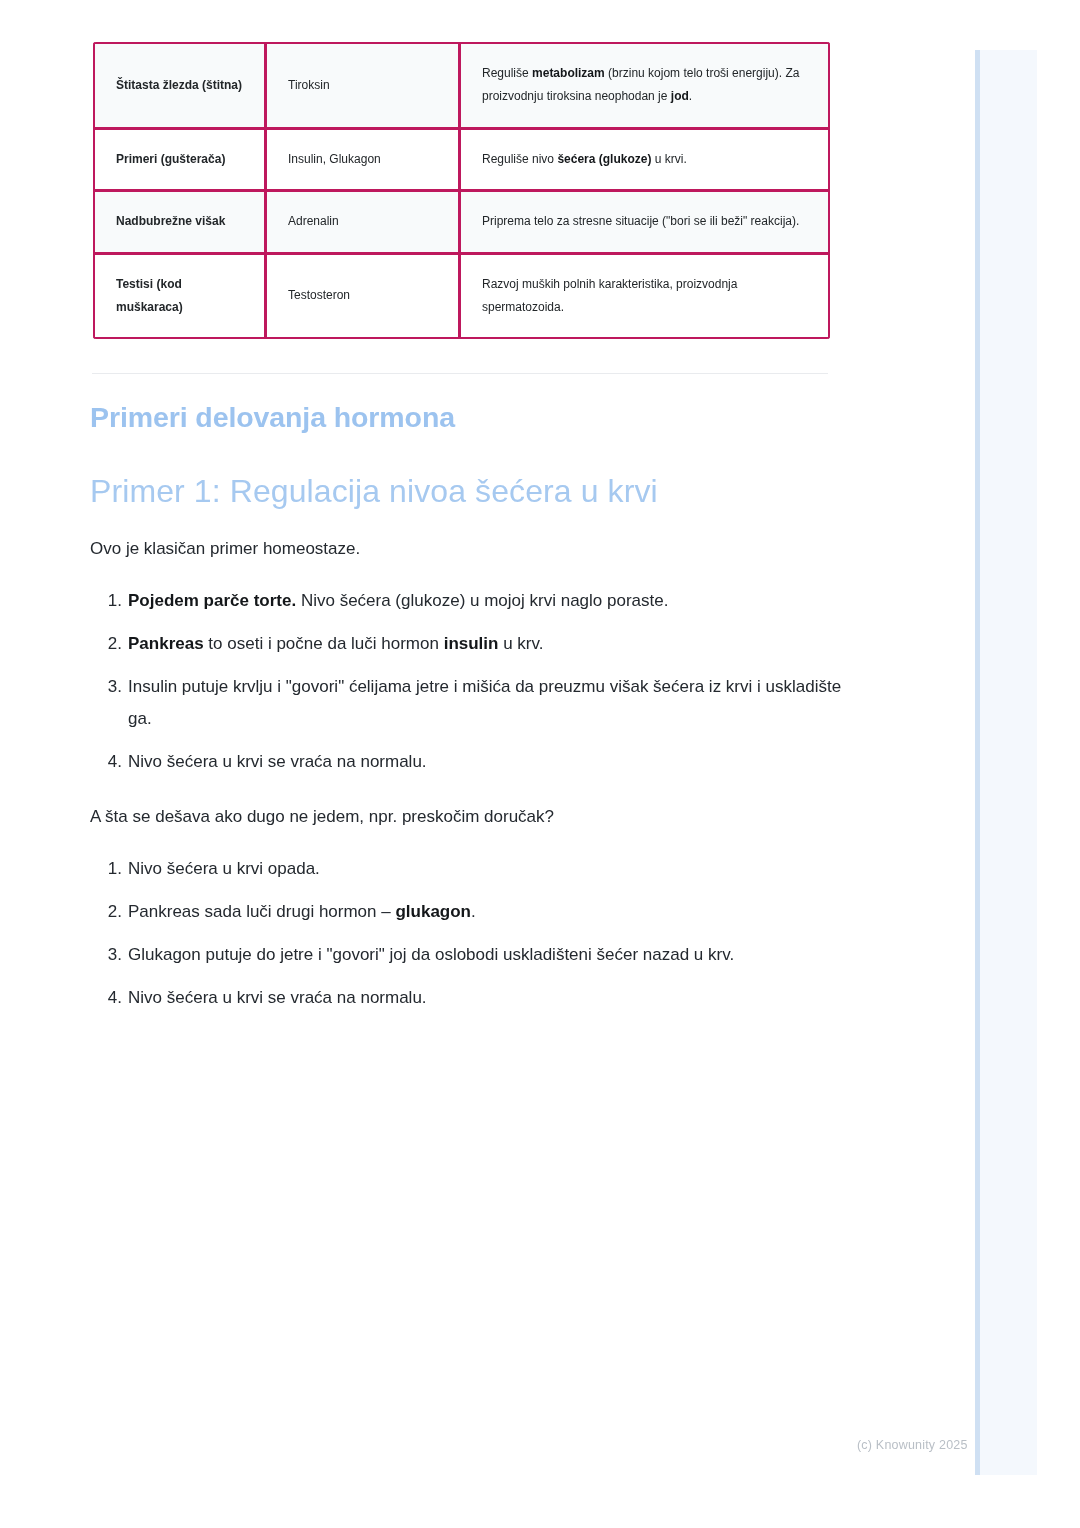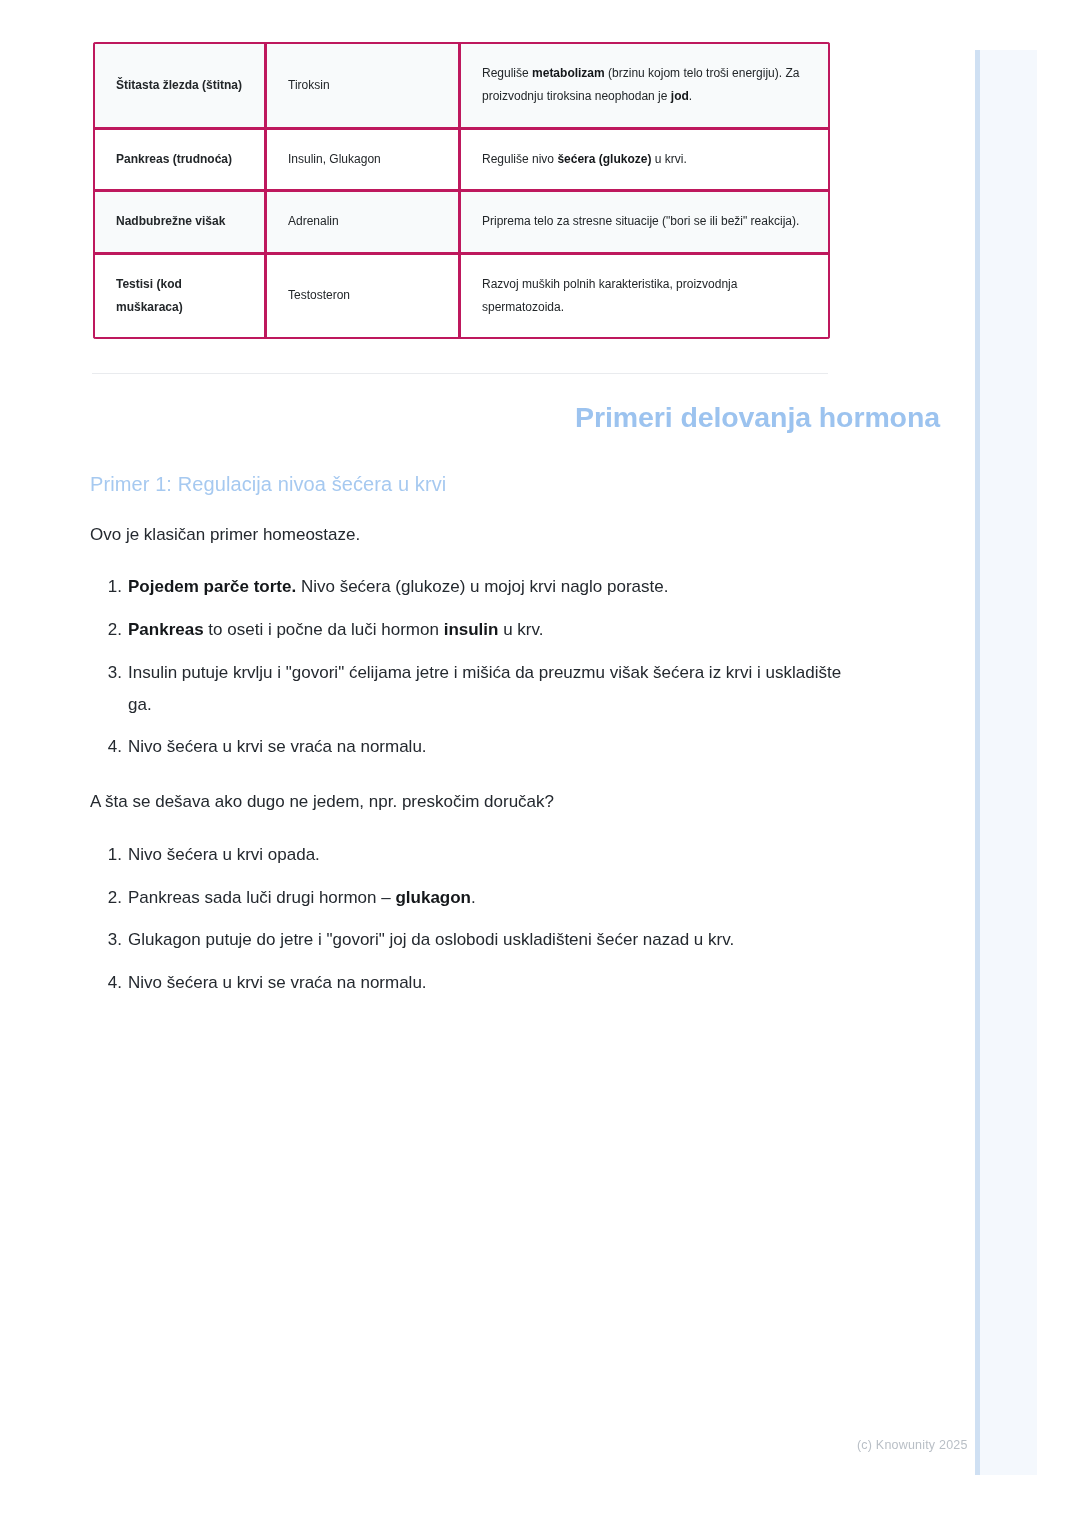--- a/index.html
+++ b/index.html
@@ -90,25 +90,24 @@
   }
 
   
   h2.h-main {
     margin: 26px 0 0 90px;
     font-size: 28.5px;
     line-height: 1.2;
     font-weight: bold;
     color: #9cc3ef;
     letter-spacing: -0.1px;
-    text-align: right;
   }
   h3.h-sub {
     margin: 37px 0 0 90px;
-    font-size: 20px;
+    font-size: 32px;
     line-height: 1.2;
     font-weight: normal;
     color: #a6c9f0;
     letter-spacing: 0.1px;
   }
 
   
   p.body-par {
     margin: 22px 0 0 90px;
     width: 740px;
@@ -175,21 +174,21 @@
           <col class="c2">
           <col class="c3">
         </colgroup>
       <tbody>
         <tr>
           <td class="col-gland">Štitasta žlezda (štitna)</td>
           <td class="col-hormone">Tiroksin</td>
           <td class="col-func">Reguliše <b>metabolizam</b> (brzinu kojom telo troši energiju). Za proizvodnju tiroksina neophodan je <b>jod</b>.</td>
         </tr>
         <tr>
-          <td class="col-gland">Pankreas (trudnoća)</td>
+          <td class="col-gland">Primeri (gušterača)</td>
           <td class="col-hormone">Insulin, Glukagon</td>
           <td class="col-func">Reguliše nivo <b>šećera (glukoze)</b> u krvi.</td>
         </tr>
         <tr>
           <td class="col-gland">Nadbubrežne višak</td>
           <td class="col-hormone">Adrenalin</td>
           <td class="col-func">Priprema telo za stresne situacije ("bori se ili beži" reakcija).</td>
         </tr>
         <tr>
           <td class="col-gland">Testisi (kod muškaraca)</td>

